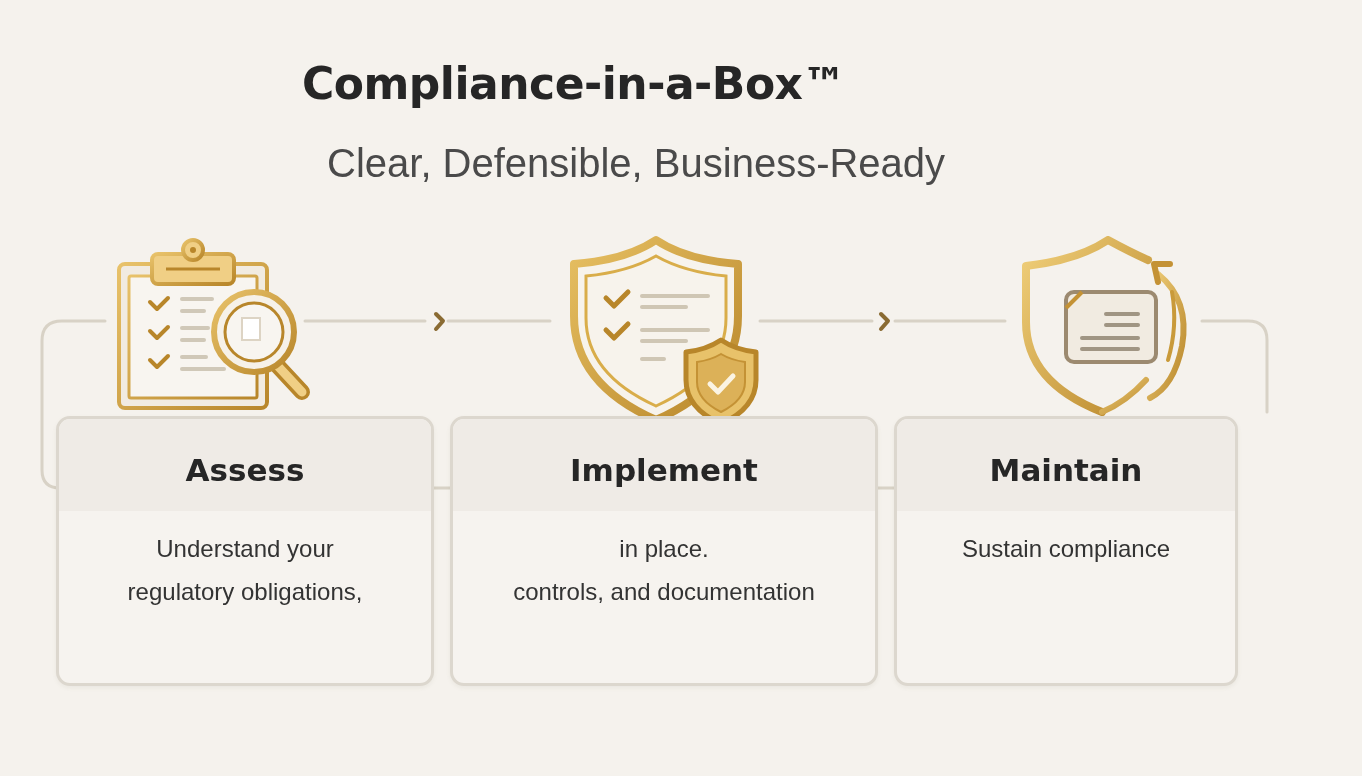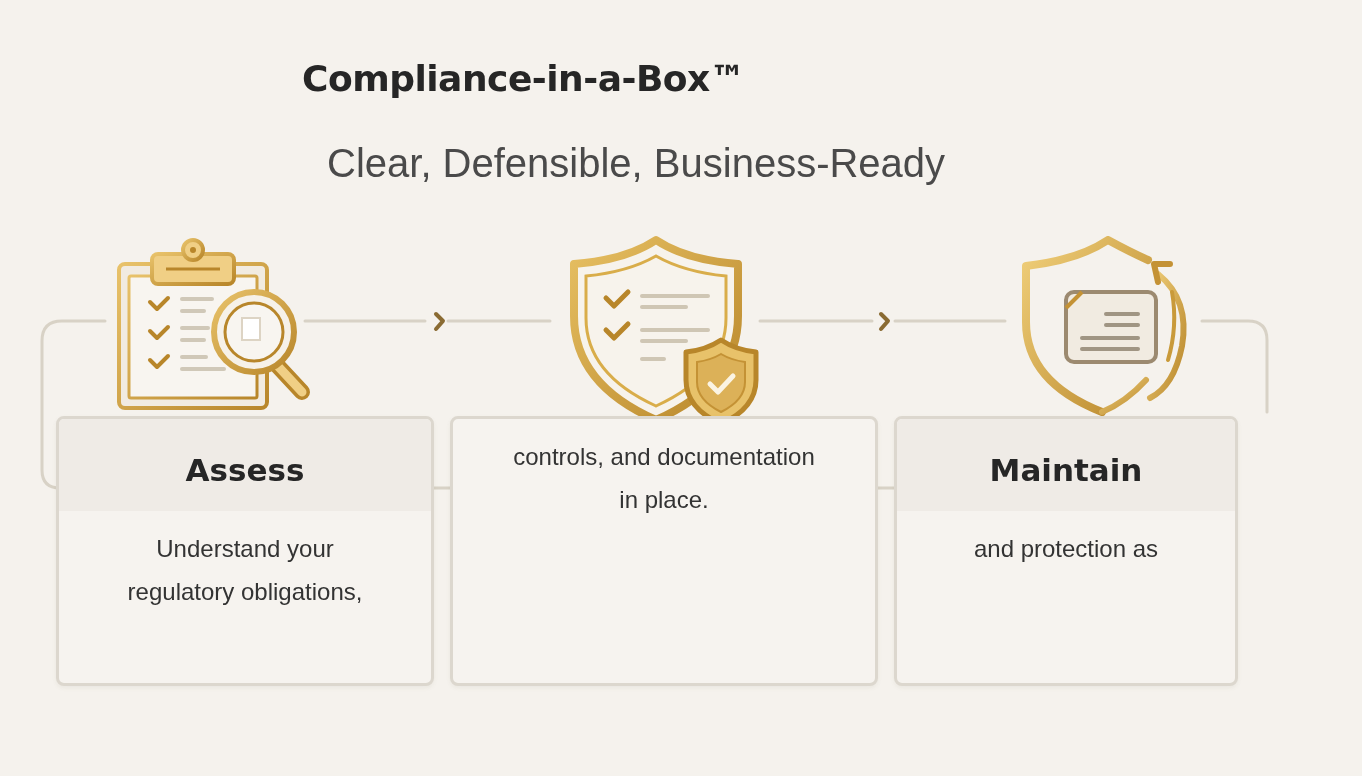--- a/index.html
+++ b/index.html
@@ -5,33 +5,33 @@
   * { box-sizing: border-box; margin: 0; padding: 0; }
   html, body { width: 1362px; height: 776px; overflow: hidden; }
   body {
     background: #f5f2ed;
     font-family: "DejaVu Sans", "Liberation Sans", sans-serif;
     color: #2a2a2a;
     position: relative;
   }
   .title {
     position: absolute; left: 302px; top: 58px;
-    font-size: 36px; font-weight: bold; color: #262626;
+    font-size: 44px; font-weight: bold; color: #262626;
     letter-spacing: -0.5px; white-space: nowrap;
   }
   .subtitle {
     position: absolute; left: 327px; top: 141px;
     font-size: 40px; color: #4a4a4a; white-space: nowrap;
     font-family: "Liberation Sans", sans-serif;
   }
   .connectors { position: absolute; left: 0; top: 0; width: 1362px; height: 776px; pointer-events: none; }
   .icon { position: absolute; }
   .card {
     position: absolute; top: 416px; height: 270px;
-    border: 3px solid #dcd7ce; border-radius: 8px;
+    border: 3px solid #dcd7ce; border-radius: 14px;
     background: #f6f3ef; overflow: hidden;
     box-shadow: 0 2px 4px rgba(120,110,90,0.08);
   }
   .card-head {
     height: 92px; background: #efebe6;
     display: flex; align-items: center; justify-content: center;
     font-size: 31px; font-weight: bold; color: #262626;
     padding-top: 22px; padding-bottom: 12px;
   }
   .card-body {
@@ -152,24 +152,25 @@
 
 <div class="card" style="left:56px;width:378px;">
   <div class="card-head">Assess</div>
   <div class="card-body">
     <span>Understand your</span>
     <span>regulatory obligations,</span>
   </div>
 </div>
 
 <div class="card" style="left:450px;width:428px;">
+  <div class="card-head">Implement</div>
   <div class="card-body">
+    <span>in place.</span>
     <span>controls, and documentation</span>
-    <span>in place.</span>
   </div>
 </div>
 
 <div class="card" style="left:894px;width:344px;">
   <div class="card-head">Maintain</div>
   <div class="card-body">
-    <span>and protection as</span>
+    <span>Sustain compliance</span>
   </div>
 </div>
 
 </body></html>

